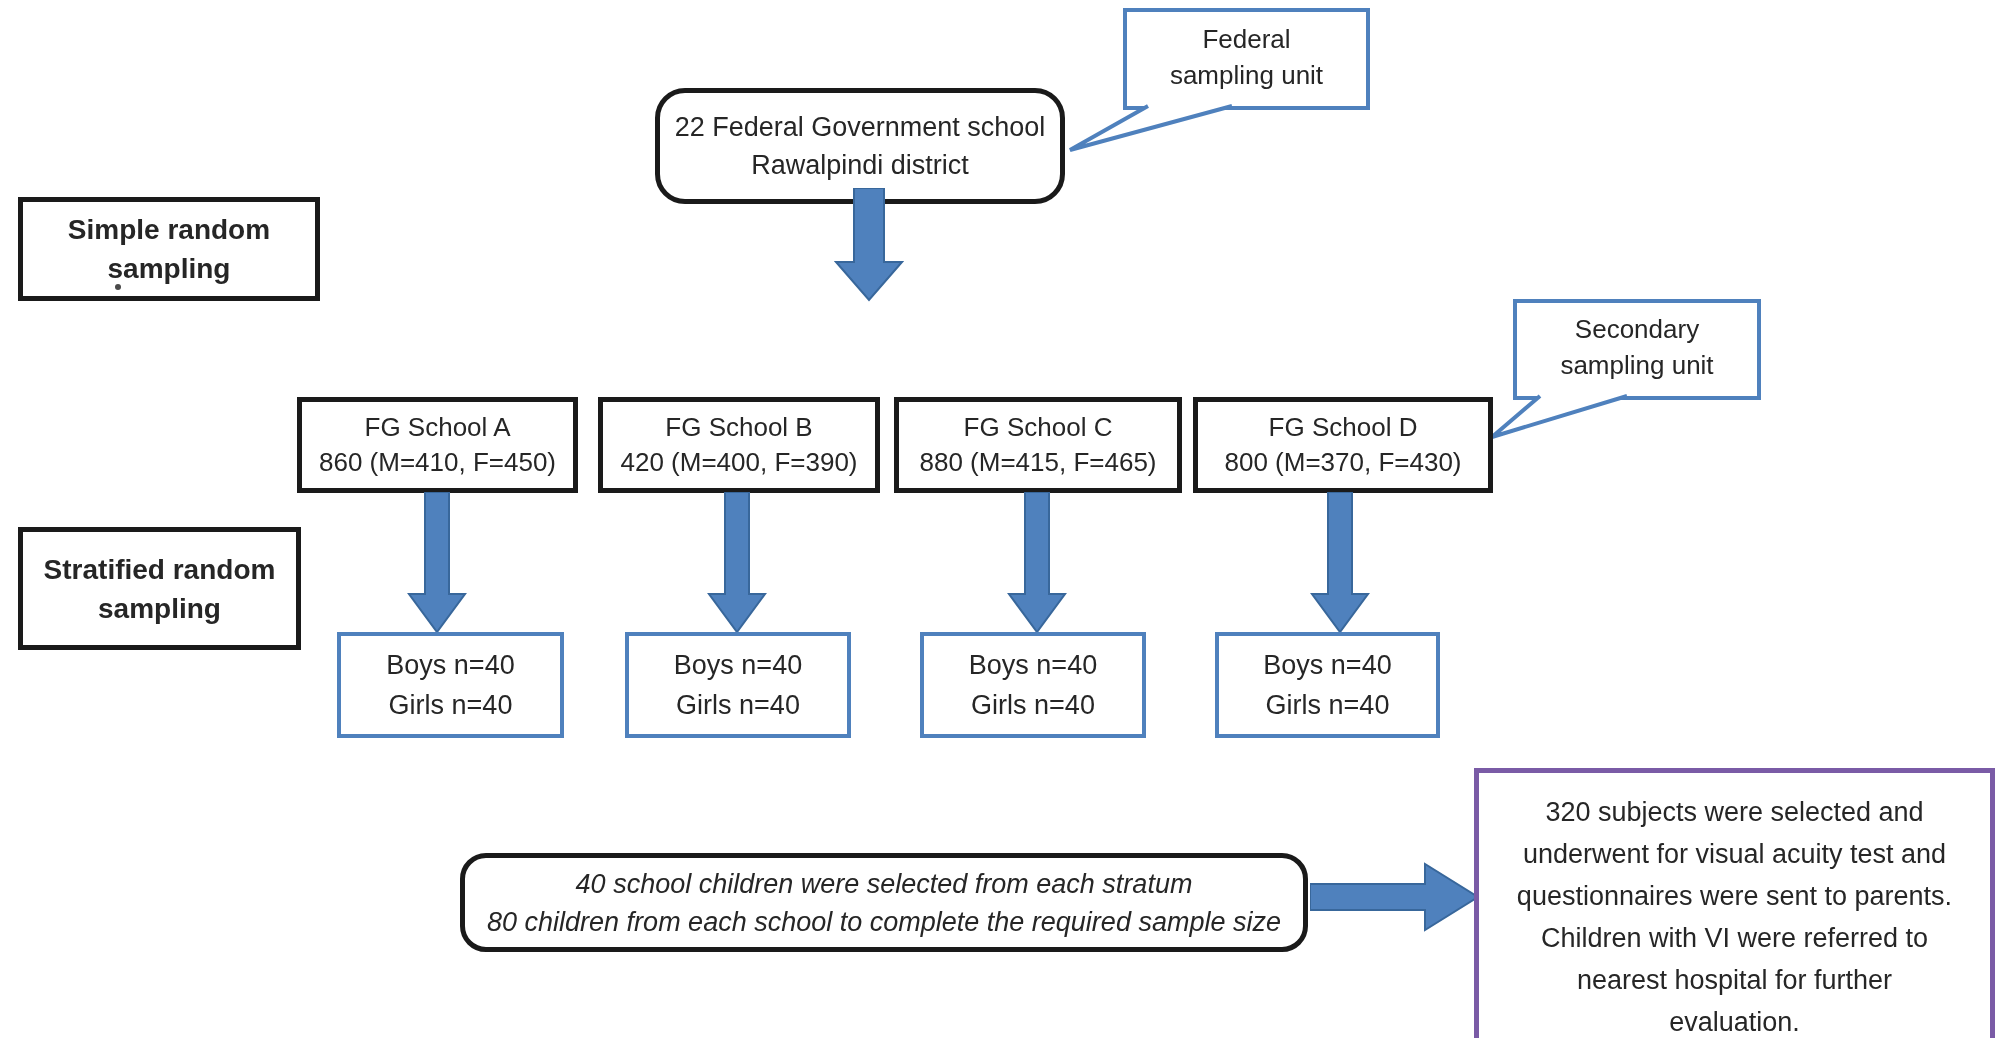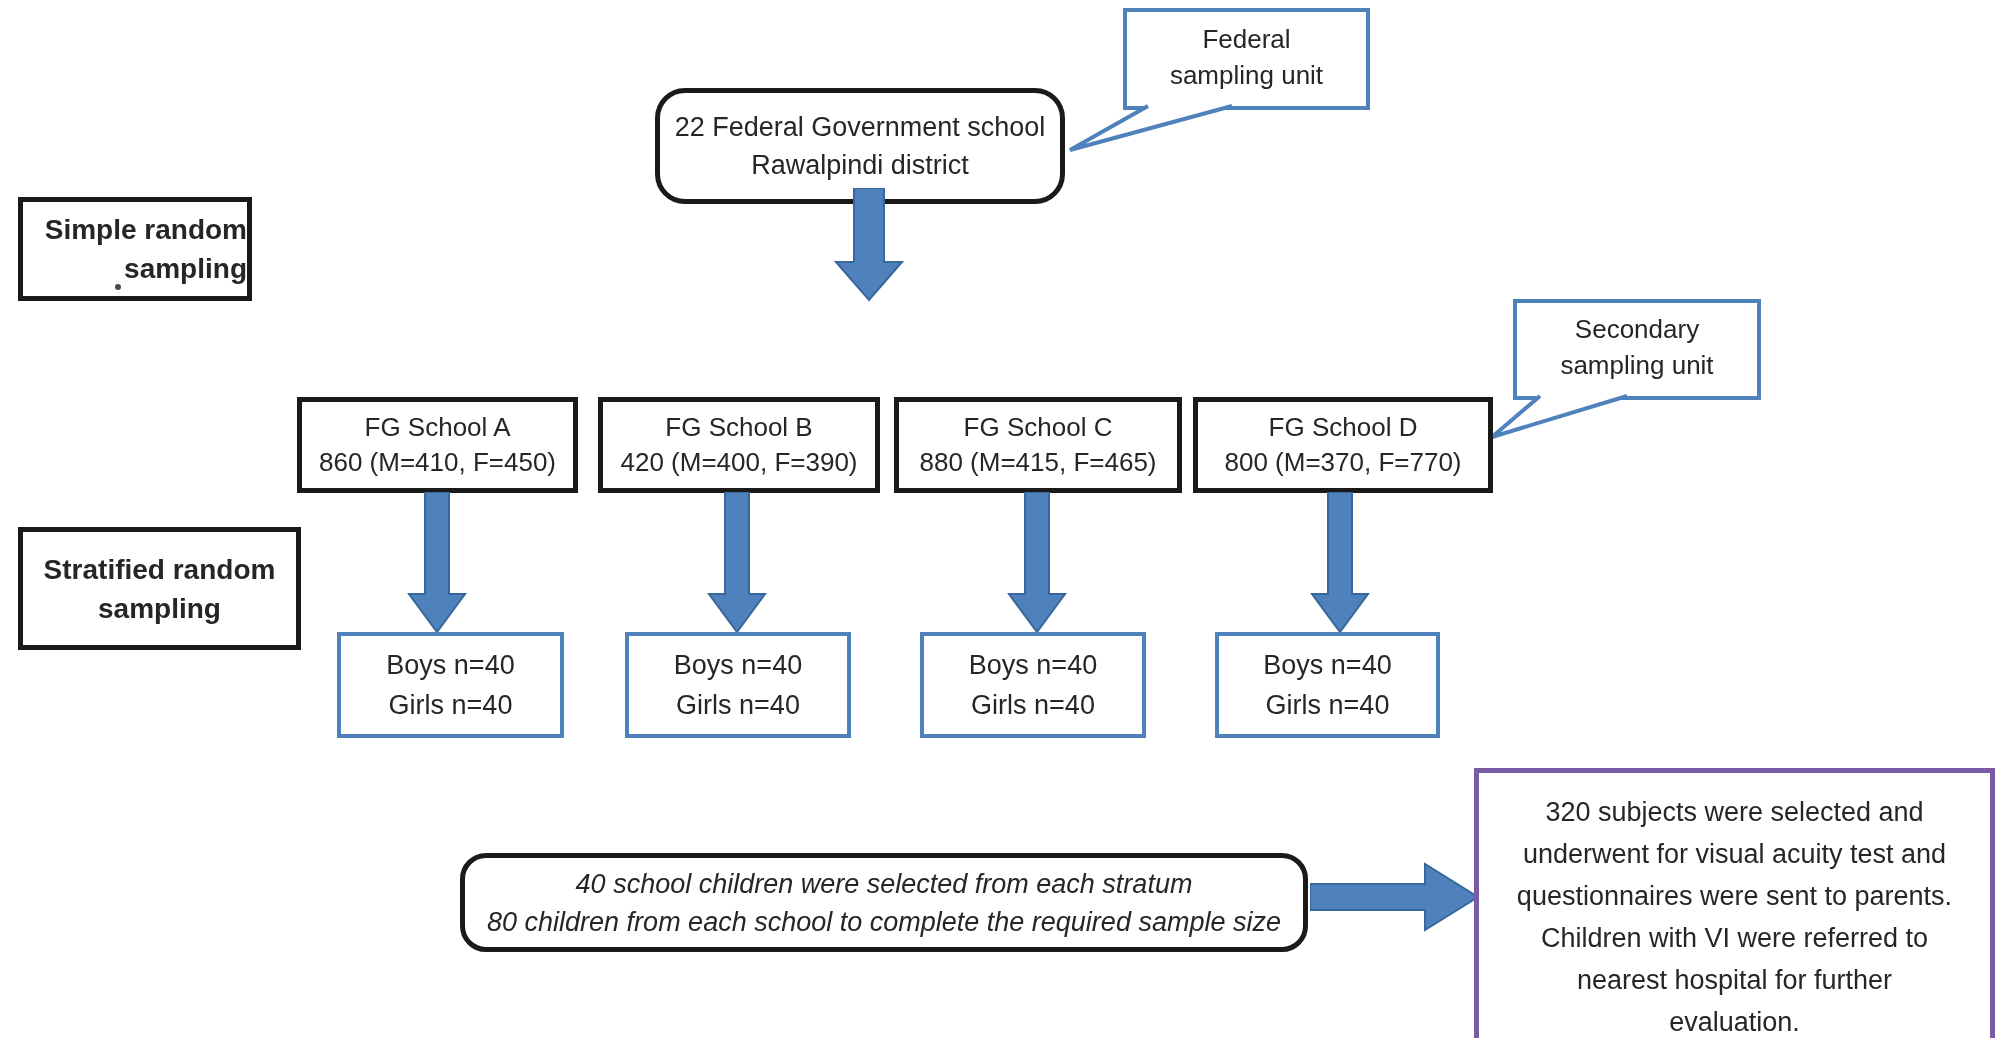--- a/index.html
+++ b/index.html
@@ -52,21 +52,21 @@
 
   <svg class="abs" style="left:1060px;top:5px;" width="320" height="155" viewBox="0 0 320 155">
     <rect class="callout-shape" x="65" y="5" width="243" height="98"></rect>
     <path class="callout-shape" d="M 88,101 L 10,145 L 172,101"></path>
   </svg>
   <div class="callout-text t26c" style="left:1125px;top:15px;width:243px;height:83px;">
     <div>Federal</div>
     <div>sampling unit</div>
   </div>
 
-  <div class="box black-border t28b" style="left:18px;top:197px;width:234px;height:104px;align-items:flex-end;">
+  <div class="box black-border t28b" style="left:18px;top:197px;width:302px;height:104px;">
     <div>Simple random</div>
     <div>sampling</div>
   </div>
 
   <div class="dot" style="left:115px;top:284px;"></div>
 
   <svg class="abs" style="left:834px;top:188px;" width="70" height="114" viewBox="0 0 70 114">
     <polygon class="arrow-shape" points="20,0 50,0 50,74 68,74 35,112 2,74 20,74"></polygon>
   </svg>
 
@@ -87,21 +87,21 @@
   <div class="box black-border t26" style="left:598px;top:397px;width:282px;height:96px;">
     <div>FG School B</div>
     <div>420 (M=400, F=390)</div>
   </div>
   <div class="box black-border t26" style="left:894px;top:397px;width:288px;height:96px;">
     <div>FG School C</div>
     <div>880 (M=415, F=465)</div>
   </div>
   <div class="box black-border t26" style="left:1193px;top:397px;width:300px;height:96px;">
     <div>FG School D</div>
-    <div>800 (M=370, F=770)</div>
+    <div>800 (M=370, F=430)</div>
   </div>
 
   <div class="box black-border t28b" style="left:18px;top:527px;width:283px;height:123px;">
     <div>Stratified random</div>
     <div>sampling</div>
   </div>
 
   <svg class="abs" style="left:407px;top:492px;" width="60" height="142" viewBox="0 0 60 142">
     <polygon class="arrow-shape" points="18,0 42,0 42,102 58,102 30,140 2,102 18,102"></polygon>
   </svg>

